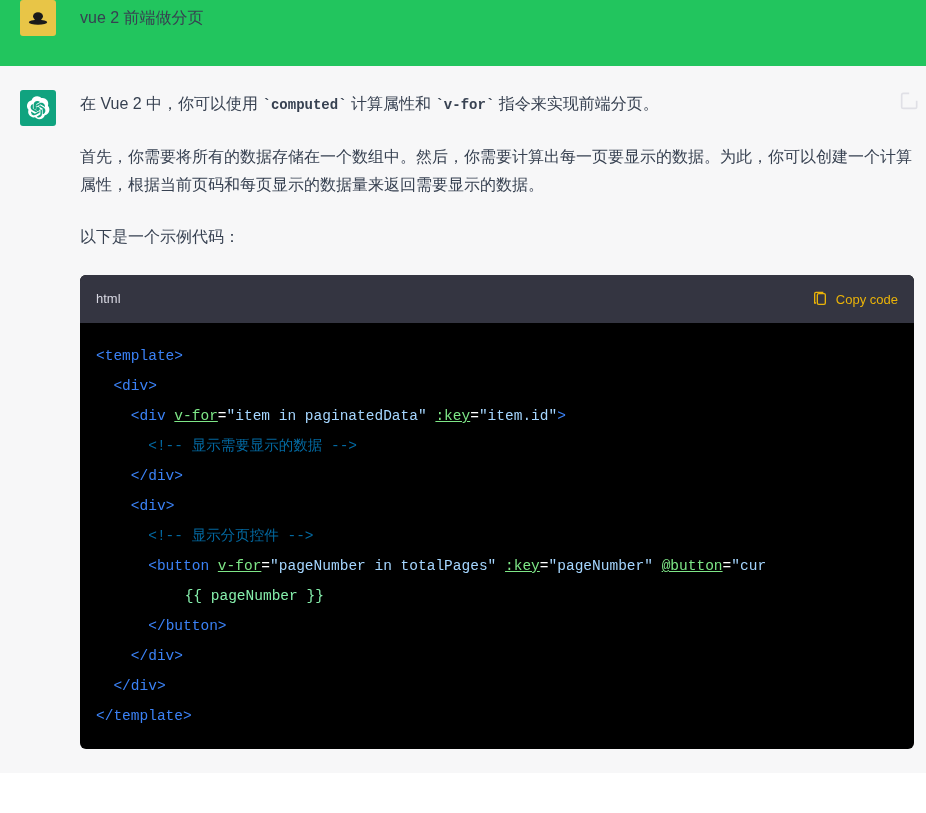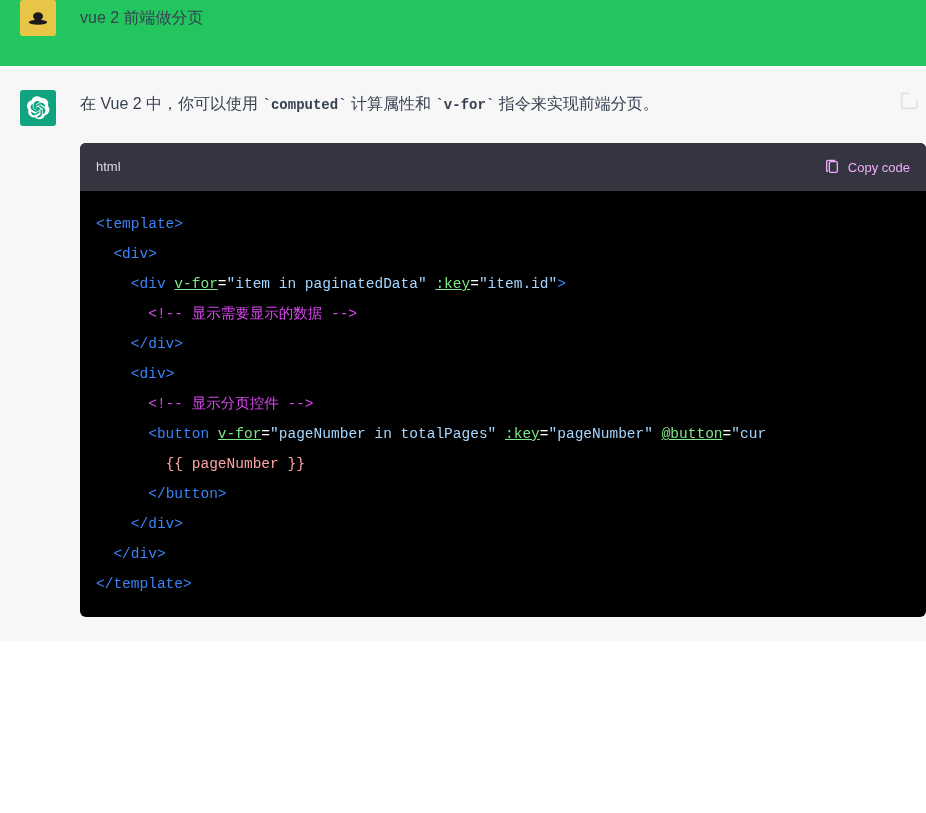--- a/index.html
+++ b/index.html
@@ -16,21 +16,21 @@
     }
     .user-message {
       background: #22c55e;
       padding-left: 20px;
       padding-top: 0;
       padding-bottom: 30px;
     }
     .assistant-message {
       background: #f7f7f8;
       padding-left: 20px;
-      padding-right: 0;
+      padding-right: 12px;
       position: relative;
     }
     .avatar {
       width: 36px;
       height: 36px;
       border-radius: 3px;
       flex-shrink: 0;
     }
     .user-avatar {
       background: #e8c547;
@@ -91,43 +91,43 @@
       align-items: center;
       font-size: 13px;
       color: #d9d9e3;
     }
     .copy-button {
       display: flex;
       align-items: center;
       gap: 8px;
       background: none;
       border: none;
-      color: #f0abfc;
+      color: #eab308;
       font-size: 13px;
       cursor: pointer;
       font-family: inherit;
     }
     .copy-icon {
       width: 16px;
       height: 16px;
     }
     .code-body {
       padding: 18px 16px;
       font-family: "SFMono-Regular", Consolas, "Liberation Mono", Menlo, monospace;
       font-size: 14.5px;
       line-height: 30px;
       color: #ffffff;
       overflow-x: hidden;
       white-space: pre;
     }
     .tag { color: #3b82f6; }
     .attr-name { color: #7ee787; text-decoration: underline; }
     .attr-val { color: #a5d6ff; }
-    .comment { color: #d946ef; }
-    .mustache { color: #fca5a5; }
+    .comment { color: #0369a1; }
+    .mustache { color: #86efac; margin-left: 19px; }
     .action-icon {
       position: absolute;
       right: 6px;
       top: 24px;
       width: 20px;
       height: 20px;
       color: #acacbe;
       opacity: 0.3;
     }
   </style>
@@ -149,20 +149,22 @@
 <div class="message-row assistant-message">
   <div class="avatar assistant-avatar">
     <svg viewBox="0 0 41 41" fill="none">
       <path d="M37.5 16.5c.9-2.7.6-5.7-.8-8.2-2.1-3.7-6.4-5.6-10.5-4.7-1.8-2-4.4-3.2-7.2-3.1-4.3 0-8.1 2.7-9.4 6.8-2.8.6-5.2 2.3-6.6 4.8-2.2 3.7-1.7 8.3 1.2 11.5-.9 2.7-.6 5.7.8 8.2 2.1 3.7 6.4 5.6 10.5 4.7 1.8 2 4.4 3.2 7.2 3.1 4.3 0 8.1-2.7 9.4-6.8 2.8-.6 5.2-2.3 6.6-4.8 2.1-3.7 1.6-8.3-1.2-11.5zM22.8 37c-1.7 0-3.3-.6-4.6-1.7l6-3.5c.3-.2.5-.5.5-.9v-8.5l2.5 1.5v7c0 3.4-2.8 6.1-6.4 6.1zm-13.3-5.7c-.9-1.5-1.2-3.2-.8-4.8l6 3.5c.3.2.7.2 1 0l7.4-4.3v2.9l-6.1 3.5c-3 1.7-6.8.7-8.5-2.3l1-1.5zm-1.6-14.4c.9-1.5 2.2-2.6 3.8-3.1v7.2c0 .4.2.7.5.9l7.4 4.3-2.5 1.5-6.1-3.5c-3-1.8-4-5.6-2.3-8.6l-.8 1.3zm20.9 4.9l-7.4-4.3 2.5-1.5 6.1 3.5c3 1.7 4 5.6 2.3 8.6-.9 1.5-2.2 2.6-3.8 3.1v-7.2c0-.3-.2-.7-.5-.9l.8-1.3zm2.5-3.8l-6-3.5c-.3-.2-.7-.2-1 0l-7.4 4.3v-2.9l6.1-3.5c3-1.7 6.8-.7 8.5 2.3.9 1.5 1.2 3.2.8 4.8l-1-1.5zm-15.8 5.2l-2.5-1.5v-7c0-3.4 2.9-6.2 6.4-6.2 1.7 0 3.3.6 4.6 1.7l-6 3.5c-.3.2-.5.5-.5.9v8.6zm1.4-3l3.3-1.9 3.3 1.9v3.8l-3.3 1.9-3.3-1.9v-3.8z" fill="currentColor"></path>
     </svg>
   </div>
   <div class="content">
     <div class="paragraph">
       <span>在 Vue 2 中，你可以使用 </span><span class="inline-code">`computed`</span><span> 计算属性和 </span><span class="inline-code">`v-for`</span><span> 指令来实现前端分页。</span>
     </div>
+    <div class="paragraph">首先，你需要将所有的数据存储在一个数组中。然后，你需要计算出每一页要显示的数据。为此，你可以创建一个计算属性，根据当前页码和每页显示的数据量来返回需要显示的数据。</div>
+    <div class="paragraph">以下是一个示例代码：</div>
 
     <div class="code-block">
       <div class="code-header">
         <span>html</span>
         <button class="copy-button">
           <svg class="copy-icon" viewBox="0 0 24 24" fill="none" stroke="currentColor" stroke-width="2">
             <rect x="8" y="4" width="12" height="16" rx="2"></rect>
             <path d="M16 4V2H6a2 2 0 0 0-2 2v14h2"></path>
           </svg>
           <span>Copy code</span>

